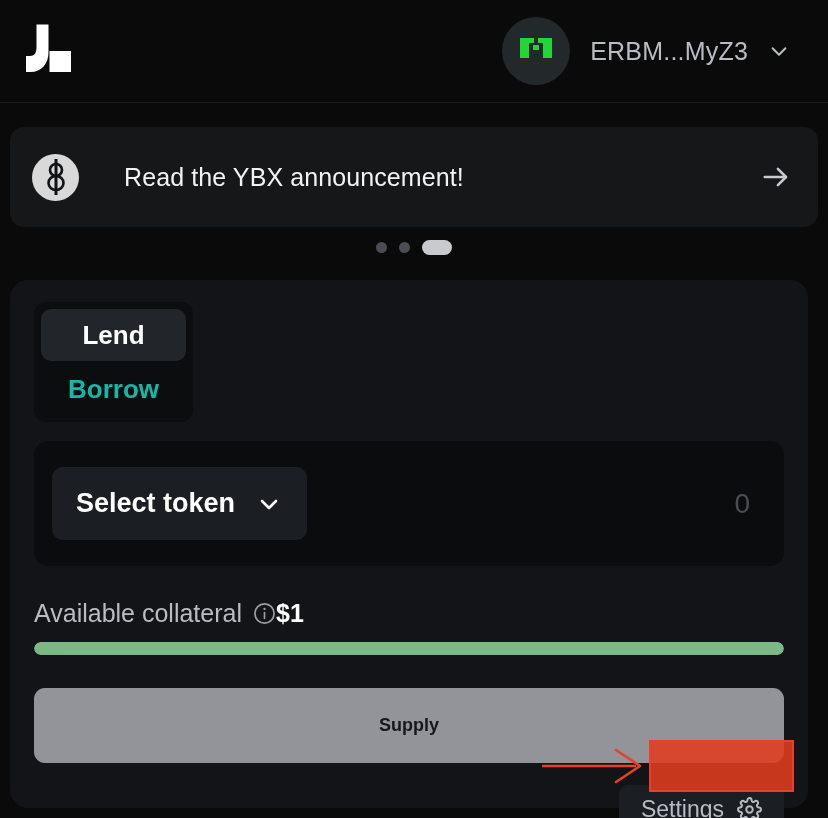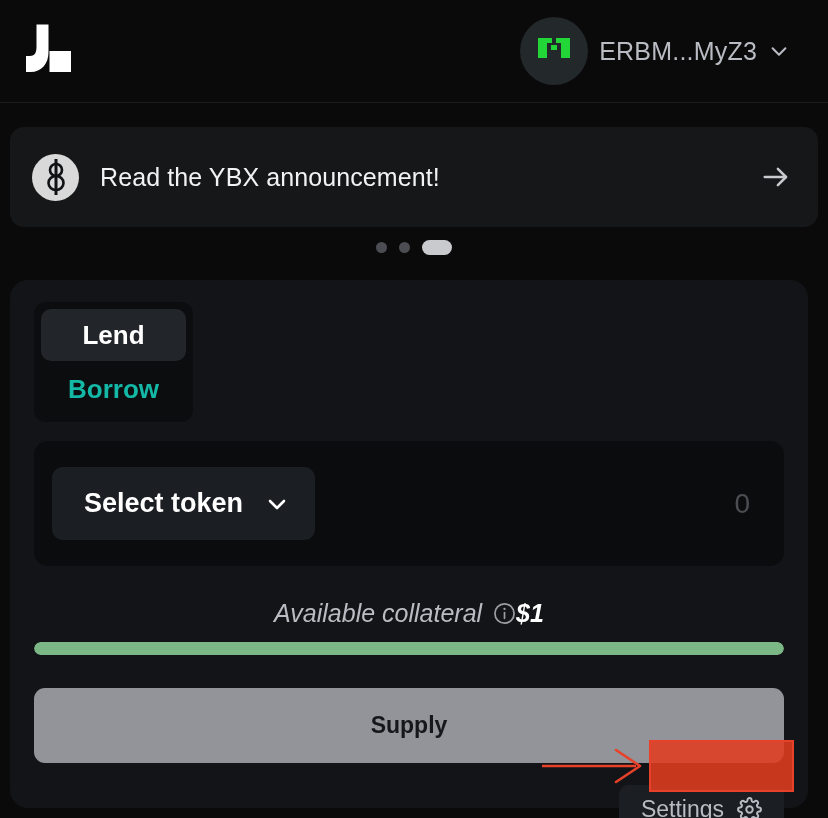--- a/index.html
+++ b/index.html
@@ -41,21 +41,21 @@
     width: 62px;
     height: 58px;
     position: relative;
     margin-left: 8px;
   }
   .logo svg { display: block; }
 
   .wallet {
     display: flex;
     align-items: center;
-    gap: 11px;
+    gap: 20px;
     cursor: pointer;
   }
 
   .avatar {
     width: 68px;
     height: 68px;
     border-radius: 50%;
     background: #23282b;
     display: flex;
     align-items: center;
@@ -84,20 +84,21 @@
 
   .banner {
     position: relative;
     height: 100px;
     background: #161719;
     border-radius: 14px;
     display: flex;
     align-items: center;
     padding: 0 27px 0 22px;
     cursor: pointer;
+    gap: 24px;
   }
 
   .banner-icon {
     width: 47px;
     height: 47px;
     border-radius: 50%;
     background: #d9d9d9;
     display: flex;
     align-items: center;
     justify-content: center;
@@ -190,21 +191,21 @@
     justify-content: space-between;
     padding: 0 34px 0 18px;
   }
 
   .token-select {
     display: flex;
     align-items: center;
     gap: 22px;
     background: #1b1e23;
     border-radius: 11px;
-    padding: 23px 26px 23px 32px;
+    padding: 23px 26px 23px 24px;
     cursor: pointer;
   }
   .token-select-label {
     font-size: 27px;
     font-weight: 700;
     color: #ffffff;
     line-height: 1;
   }
   .token-chev { width: 24px; height: 24px; display:block; }
 
@@ -218,22 +219,21 @@
     width: 200px;
     font-family: "Liberation Sans", sans-serif;
   }
   .amount-input::placeholder { color: #4a4d51; }
 
   
   .collateral {
     margin-top: 33px;
     display: flex;
     align-items: center;
-    justify-content: center;
-    font-style: italic;
+    justify-content: flex-start;
   }
   .collateral-left {
     display: flex;
     align-items: center;
     gap: 11px;
   }
   .collateral-label {
     font-size: 25px;
     color: #b9bcc2;
     font-weight: 400;
@@ -260,21 +260,21 @@
 
   
   .supply-btn {
     margin-top: 33px;
     width: 100%;
     height: 75px;
     border-radius: 11px;
     background: #92949a;
     border: none;
     color: #16171a;
-    font-size: 23px;
+    font-size: 18px;
     font-weight: 700;
     font-family: "Liberation Sans", sans-serif;
     cursor: not-allowed;
     display: flex;
     align-items: center;
     justify-content: center;
   }
 
   
   .settings-row {

